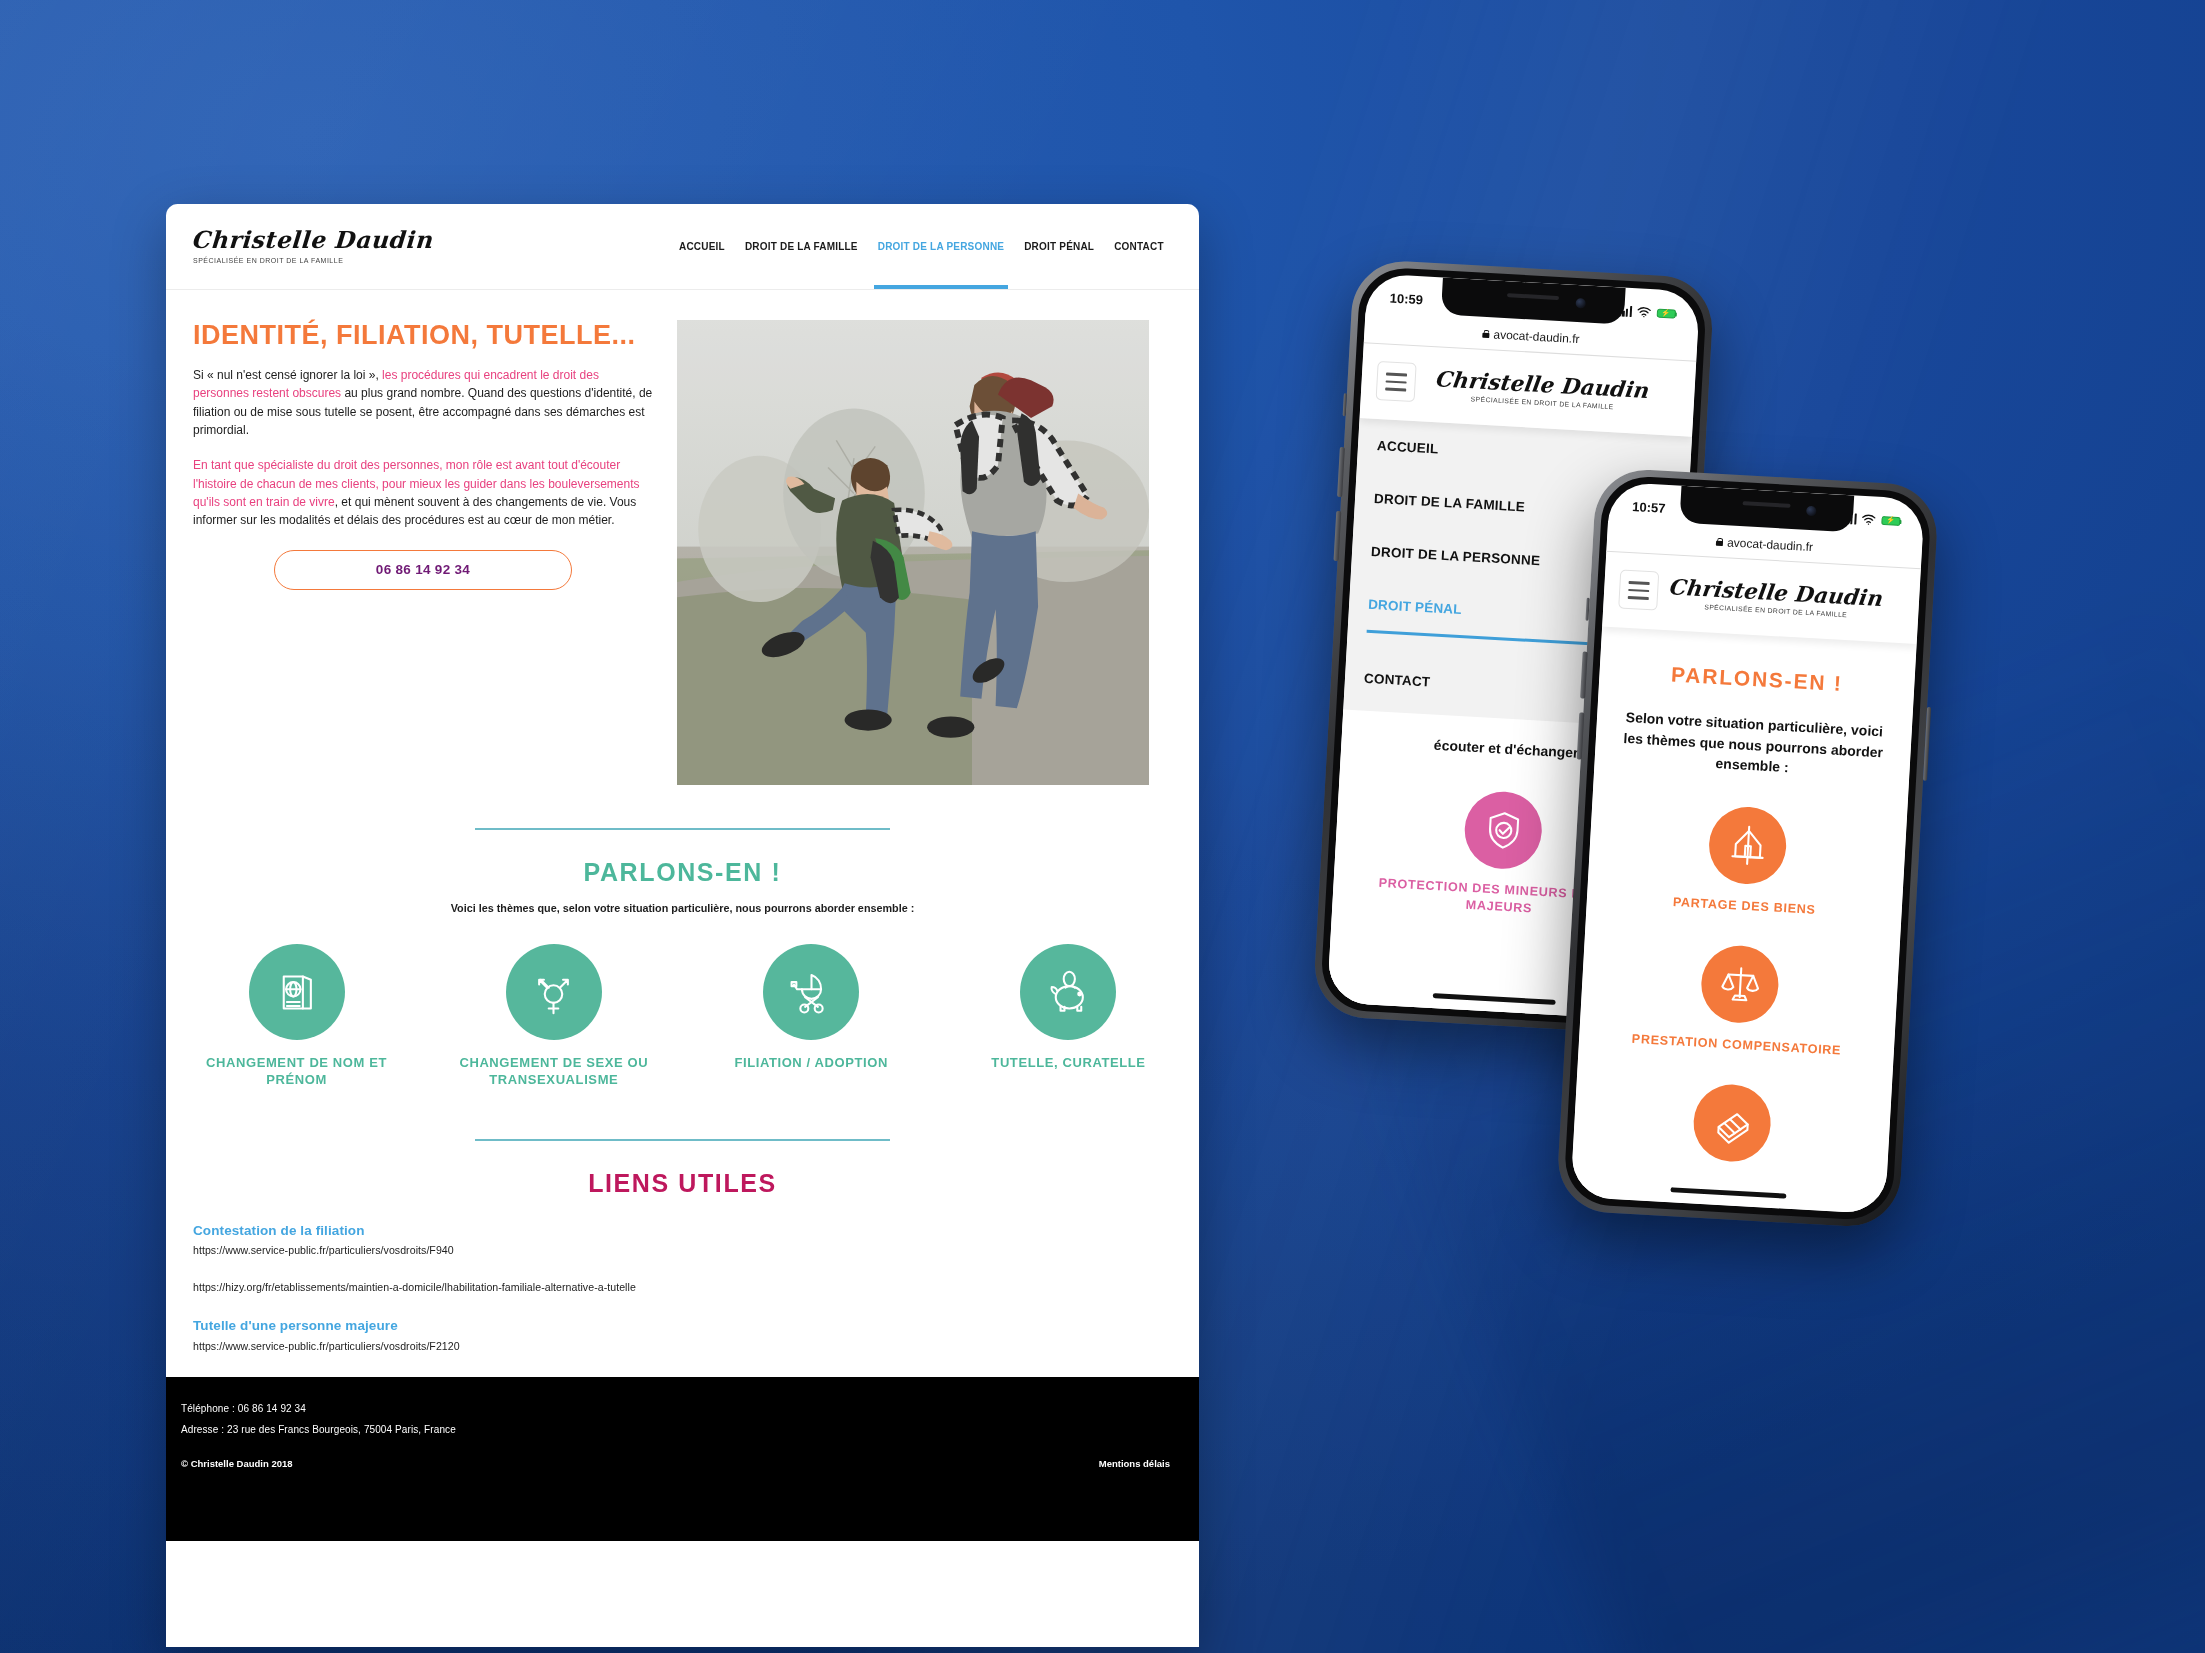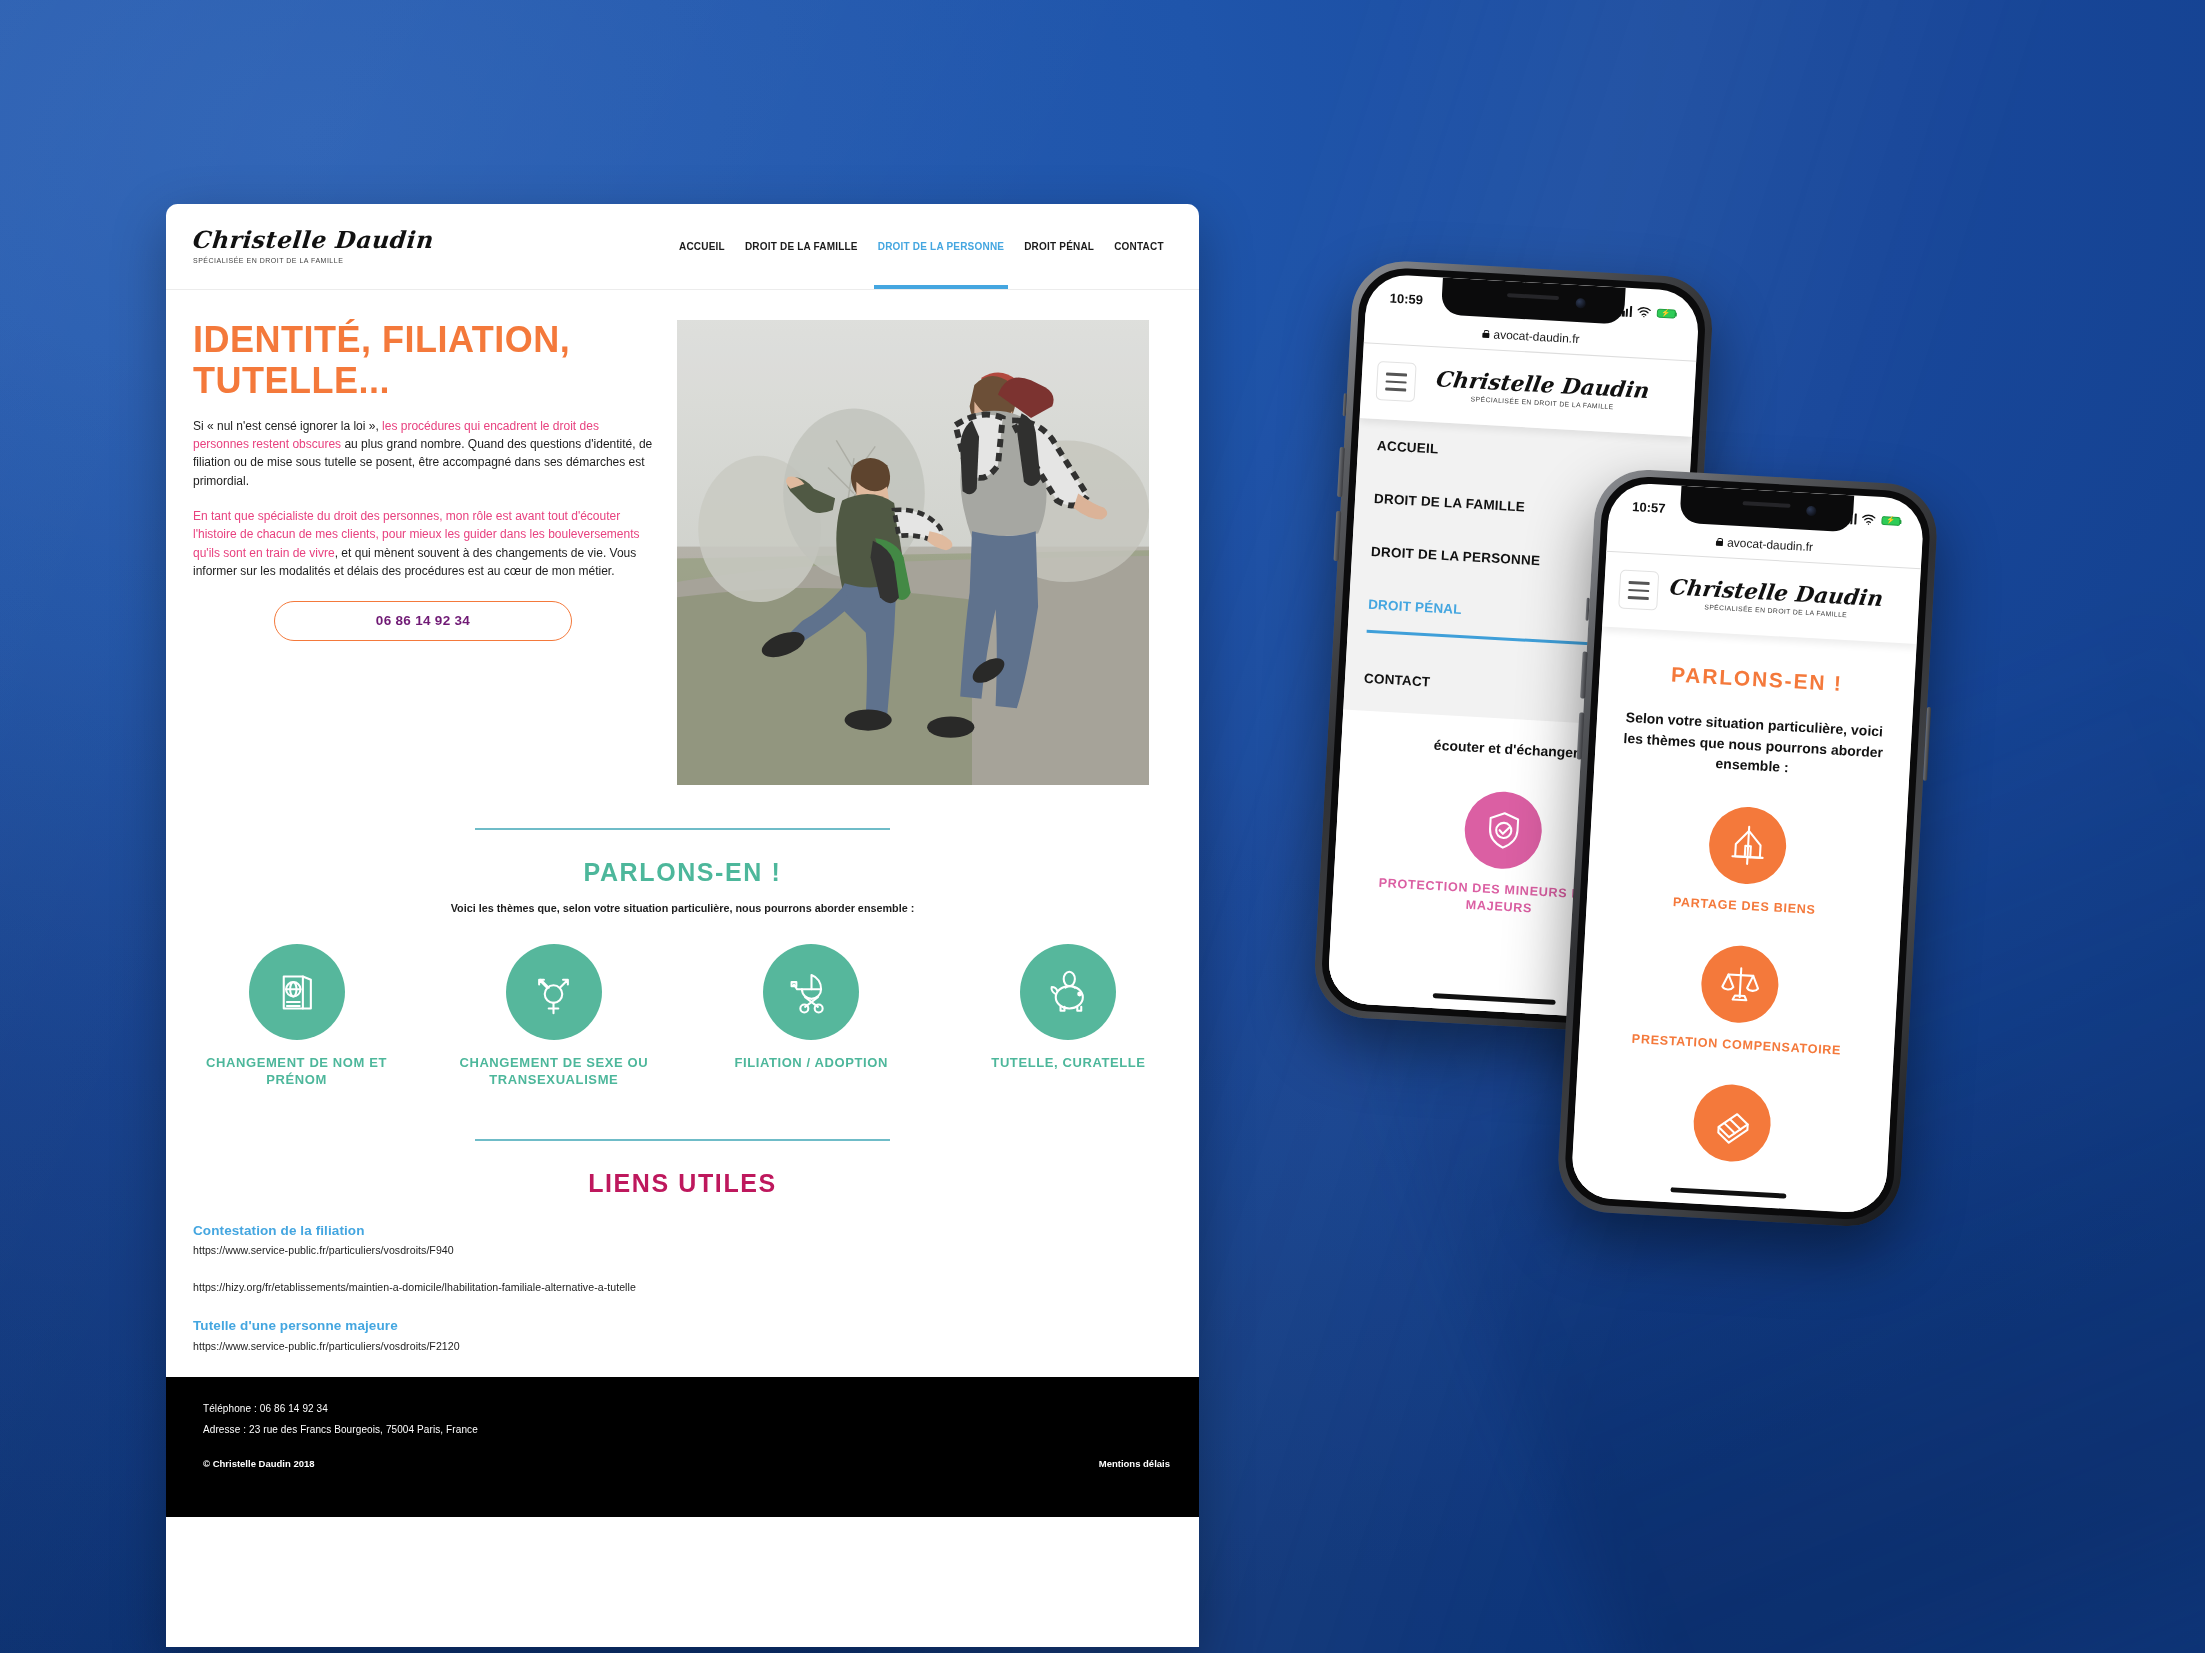--- a/index.html
+++ b/index.html
@@ -98,21 +98,21 @@
   }
 
   .hero {
     display: flex;
     padding: 30px 27px 0 27px;
     gap: 24px;
   }
   .hero-left { width: 460px; }
   .hero-title {
     color: #f4793b;
-    font-size: 36px;
+    font-size: 27px;
     font-weight: 800;
     line-height: 1.13;
     letter-spacing: 0.5px;
     text-transform: uppercase;
     margin-bottom: 15.3px;
   }
   .para {
     font-size: 12px;
     line-height: 1.53;
     color: #1d1d1d;
@@ -204,22 +204,22 @@
   .link-url {
     color: #222;
     font-size: 10.6px;
     letter-spacing: 0.05px;
   }
 
   .site-footer {
     margin-top: 19px;
     background: #000;
     color: #fff;
-    padding: 26px 29px 20px 37px;
-    height: 140px;
+    padding: 26px 29px 20px 15px;
+    height: 164px;
   }
   .footer-line { font-size: 10px; margin-bottom: 10px; letter-spacing: 0.1px; }
   .footer-bottom {
     display: flex; justify-content: space-between; align-items: flex-end;
     margin-top: 23.5px;
     font-size: 9.5px;
     font-weight: 700;
   }
   .footer-legal { cursor: pointer; }
 

